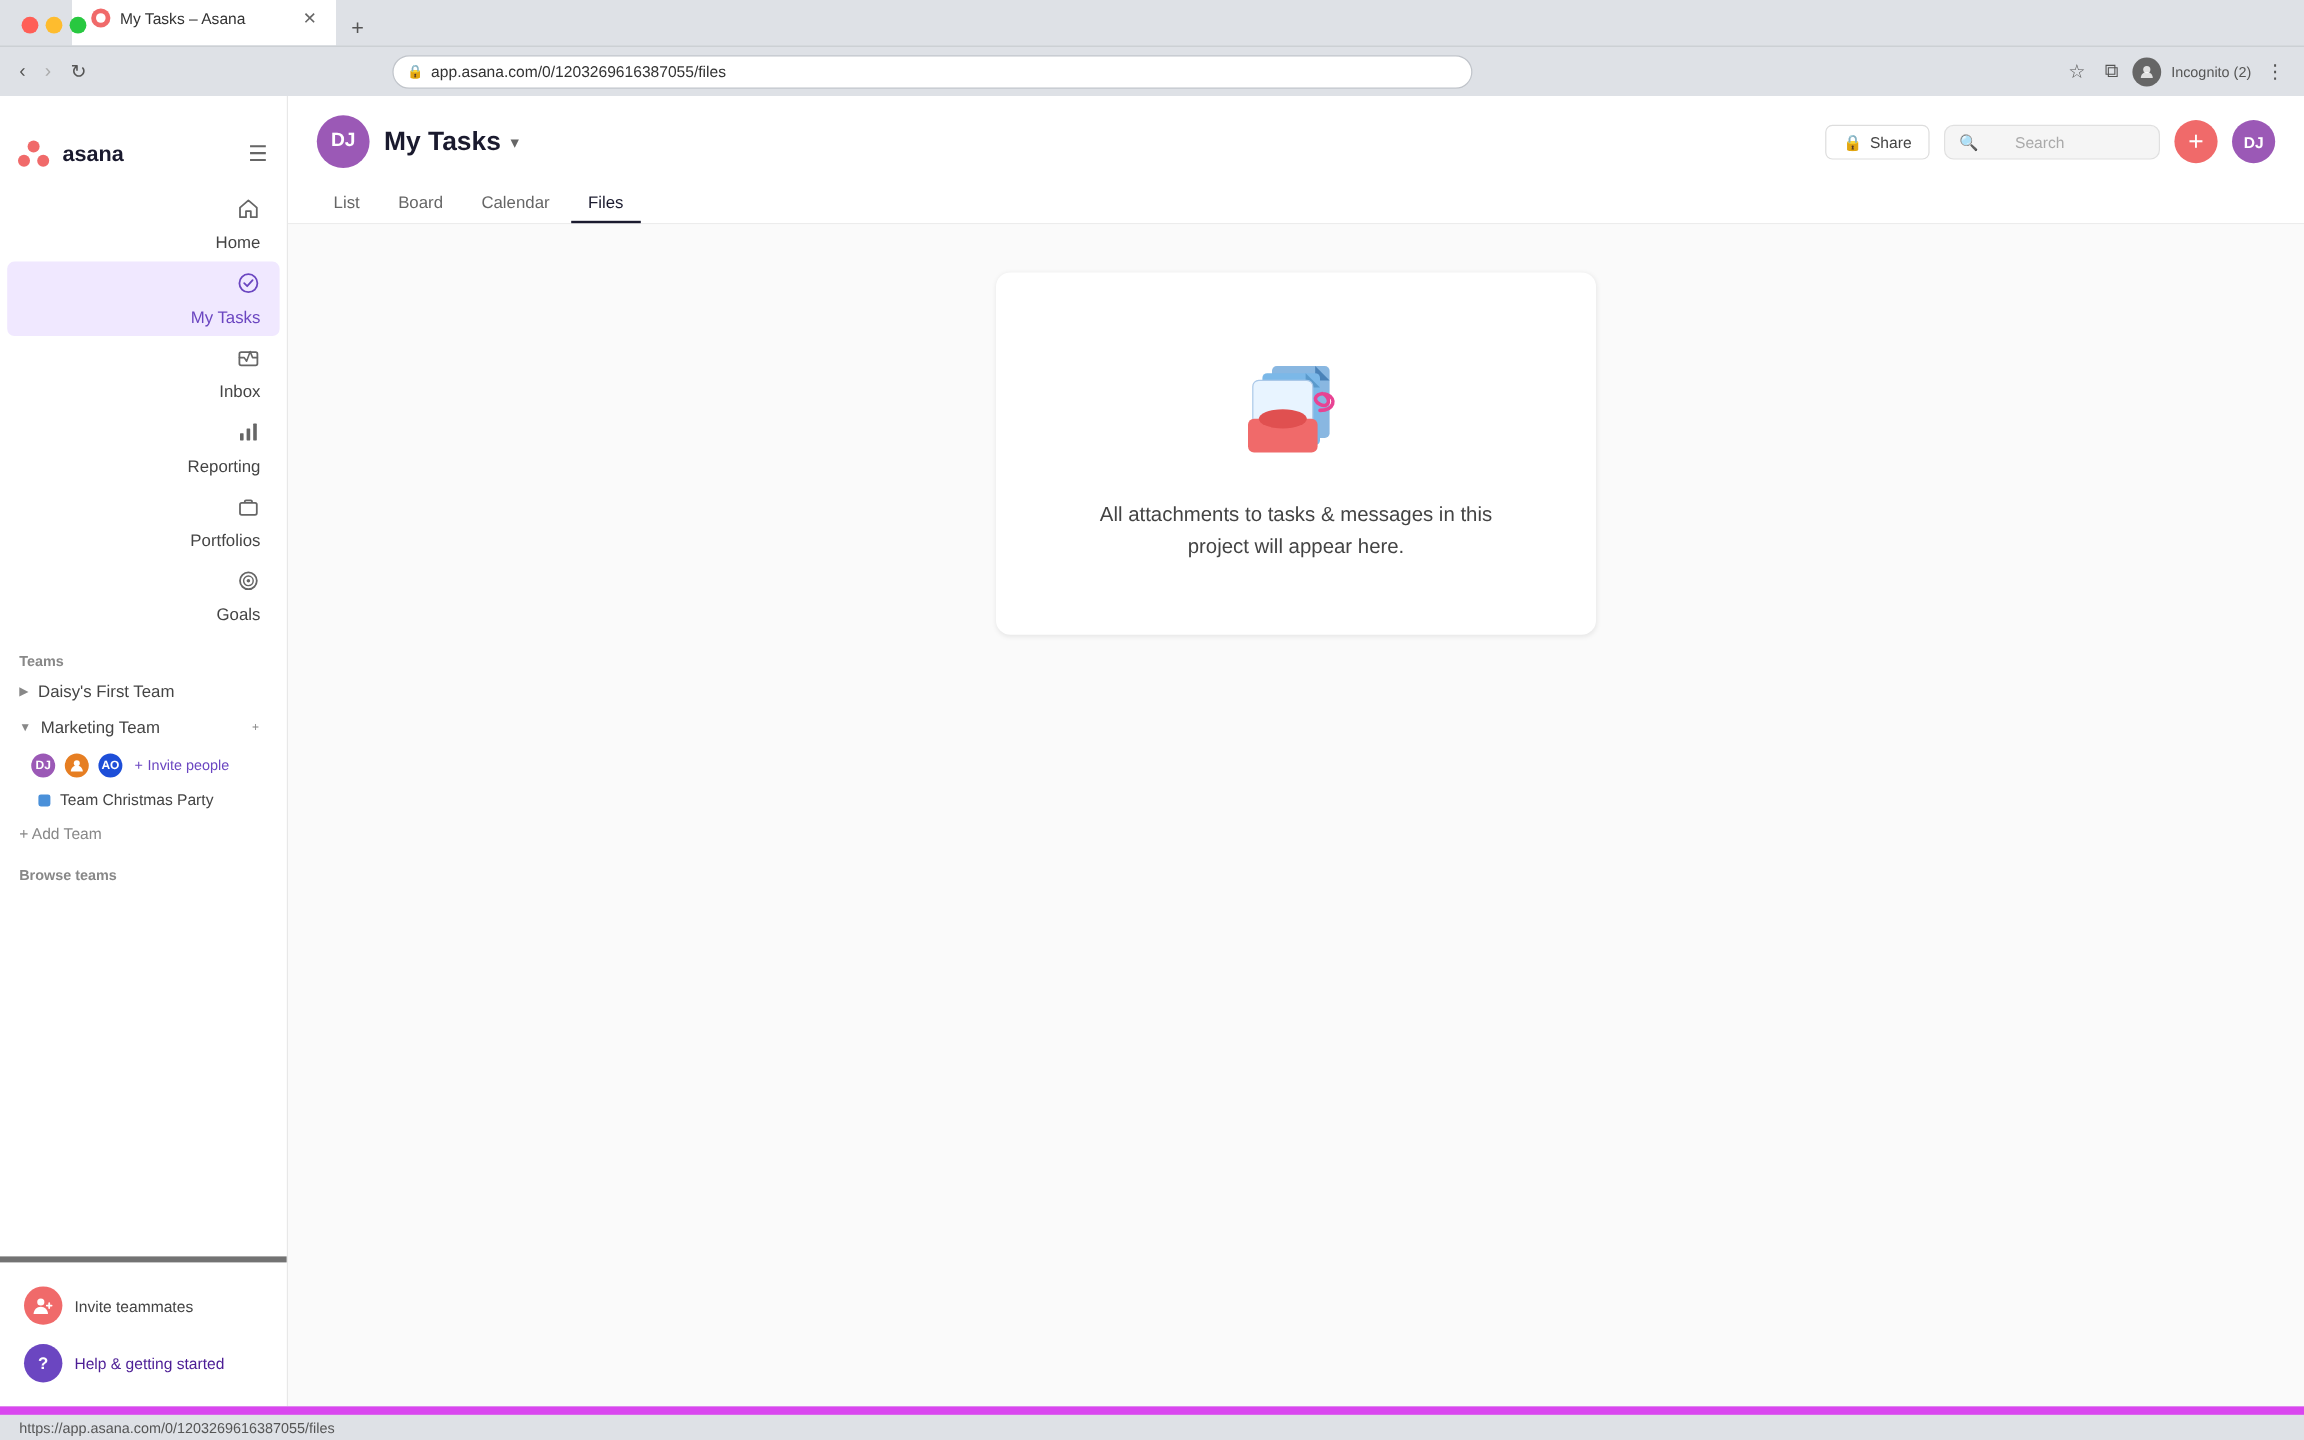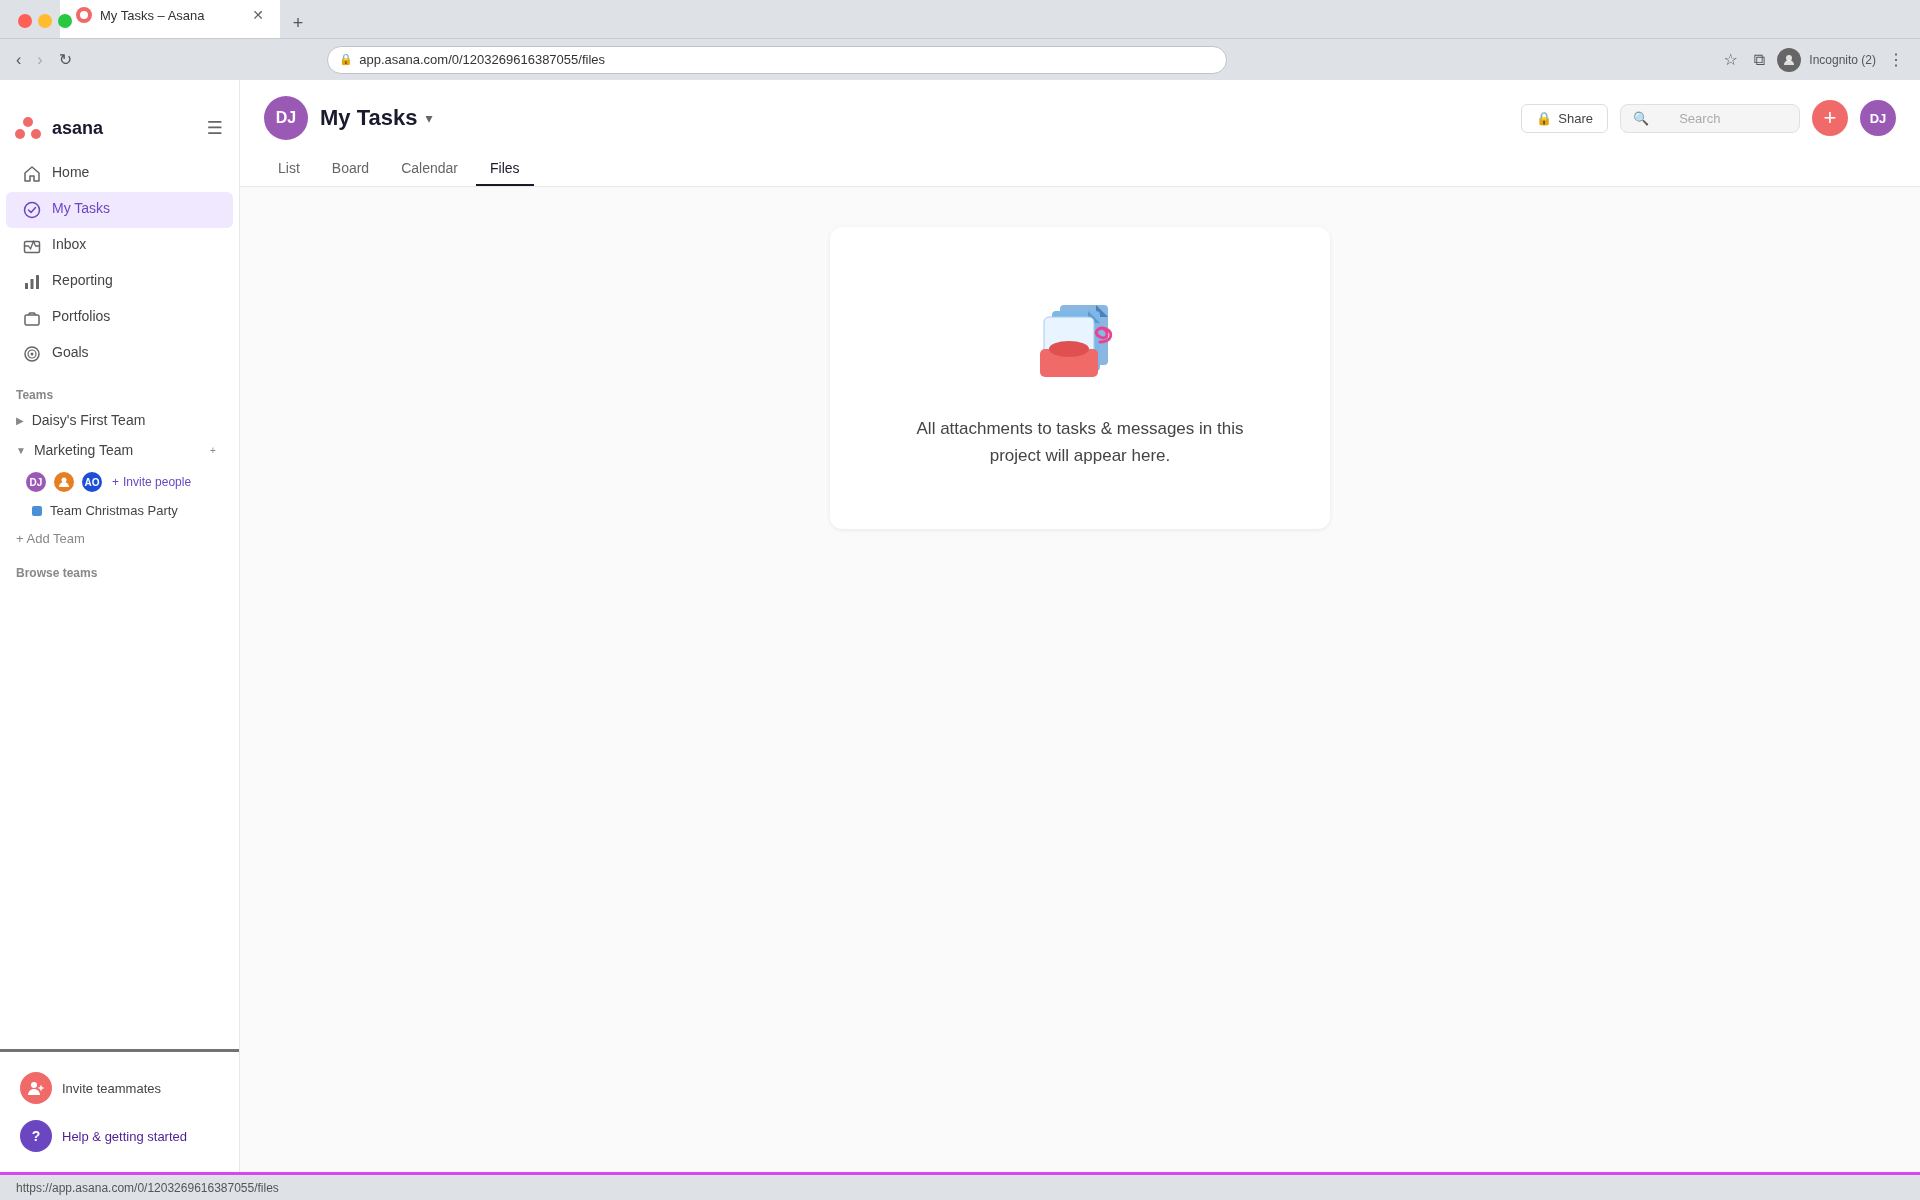--- a/index.html
+++ b/index.html
@@ -31,21 +31,21 @@
 
     
     .sidebar { width: 240px; background: #fff; border-right: 1px solid #e8e8e8; display: flex; flex-direction: column; flex-shrink: 0; overflow-y: auto; }
     .sidebar-header { padding: 32px 12px 8px 12px; display: flex; align-items: center; justify-content: space-between; }
     .asana-logo { display: flex; align-items: center; gap: 8px; }
     .asana-logo-mark { width: 32px; height: 32px; }
     .asana-logo-text { font-size: 18px; font-weight: 600; color: #1a1a2e; }
     .sidebar-toggle { background: none; border: none; cursor: pointer; color: #666; font-size: 18px; padding: 4px; }
 
     .sidebar-nav { padding: 4px 0; }
-    .nav-item { display: flex; align-items: flex-start; gap: 10px; padding: 8px 16px; cursor: pointer; border-radius: 6px; margin: 0 6px; font-size: 14px; color: #444; transition: background 0.15s; }
+    .nav-item { display: flex; align-items: flex-end; gap: 10px; padding: 8px 16px; cursor: pointer; border-radius: 6px; margin: 0 6px; font-size: 14px; color: #444; transition: background 0.15s; flex-direction: column; }
     .nav-item.active { background: #f0e8ff; color: #6b46c1; }
     .nav-item-icon { width: 20px; height: 20px; display: flex; align-items: center; justify-content: center; font-size: 16px; flex-shrink: 0; }
 
     .sidebar-section-title { font-size: 12px; font-weight: 600; color: #888; padding: 12px 16px 4px 16px; text-transform: none; letter-spacing: 0; }
 
     .team-item { display: flex; align-items: center; gap: 8px; padding: 6px 16px; cursor: pointer; font-size: 14px; color: #444; }
     .team-chevron { font-size: 10px; color: #888; }
     .team-expand { font-size: 10px; color: #888; margin-left: auto; background: none; border: none; cursor: pointer; width: 20px; height: 20px; display: flex; align-items: center; justify-content: center; border-radius: 4px; }
     .team-avatars { display: flex; align-items: center; padding: 4px 16px 4px 24px; gap: 4px; }
     .avatar-small { width: 24px; height: 24px; border-radius: 50%; display: flex; align-items: center; justify-content: center; font-size: 10px; font-weight: 600; color: white; border: 2px solid white; }
@@ -55,21 +55,21 @@
     .invite-people { font-size: 12px; color: #6b46c1; cursor: pointer; display: flex; align-items: center; gap: 4px; margin-left: 4px; }
 
     .project-item { display: flex; align-items: center; gap: 8px; padding: 5px 16px 5px 32px; cursor: pointer; font-size: 13px; color: #444; }
     .project-dot { width: 10px; height: 10px; border-radius: 2px; flex-shrink: 0; }
     .dot-blue { background: #4a90d9; }
 
     .add-team { display: flex; gap: 6px; padding: 8px 16px; cursor: pointer; font-size: 13px; color: #888; }
 
     .browse-teams { font-size: 12px; color: #888; padding: 12px 16px 4px 16px; font-weight: 600; cursor: pointer; }
 
-    .sidebar-footer { margin-top: auto; padding: 12px; border-top: 3px solid #737373; }
+    .sidebar-footer { margin-top: auto; padding: 12px; border-top: 5px solid #737373; }
     .invite-teammates { display: flex; align-items: center; gap: 10px; padding: 8px 8px; cursor: pointer; border-radius: 8px; }
     .invite-icon { width: 32px; height: 32px; background: #f06a6a; border-radius: 50%; display: flex; align-items: center; justify-content: center; }
     .invite-text { font-size: 13px; color: #444; font-weight: 500; }
     .help-section { display: flex; align-items: center; gap: 10px; padding: 8px 8px; cursor: pointer; border-radius: 8px; }
     .help-icon { width: 32px; height: 32px; background: #6b46c1; border-radius: 50%; display: flex; align-items: center; justify-content: center; color: white; font-size: 14px; font-weight: bold; }
     .help-text { font-size: 13px; color: #4c1d95; }
 
     
     .main { flex: 1; display: flex; flex-direction: column; background: #fff; overflow: hidden; }
 
@@ -94,21 +94,21 @@
     
     .main-body { flex: 1; display: flex; align-items: flex-start; justify-content: center; padding: 40px 24px; background: #fafafa; overflow-y: auto; }
 
     .files-empty { background: white; border-radius: 12px; padding: 60px 80px; display: flex; flex-direction: column; align-items: center; justify-content: center; max-width: 500px; width: 100%; box-shadow: 0 1px 4px rgba(0,0,0,0.08); }
 
     .files-illustration { width: 100px; height: 100px; margin-bottom: 28px; position: relative; }
 
     .empty-title { font-size: 17px; color: #444; text-align: center; line-height: 1.6; }
 
     
-    .status-bar { height: 28px; background: #dee1e6; display: flex; align-items: center; padding: 0 16px; font-size: 12px; color: #555; border-top: 3px solid #d946ef; }
+    .status-bar { height: 28px; background: #dee1e6; display: flex; align-items: center; padding: 0 16px; font-size: 12px; color: #555; border-top: 7px solid #d946ef; }
   </style>
 </head>
 <body>
 
 <div class="browser-chrome" style="position:relative;">
   <div style="display:flex; align-items:flex-end; padding: 8px 0 0 60px; height: 38px; gap:4px;">
     <div class="traffic-lights" style="top:8px; left:8px;">
       <div class="tl tl-red"></div>
       <div class="tl tl-yellow"></div>
       <div class="tl tl-green"></div>

